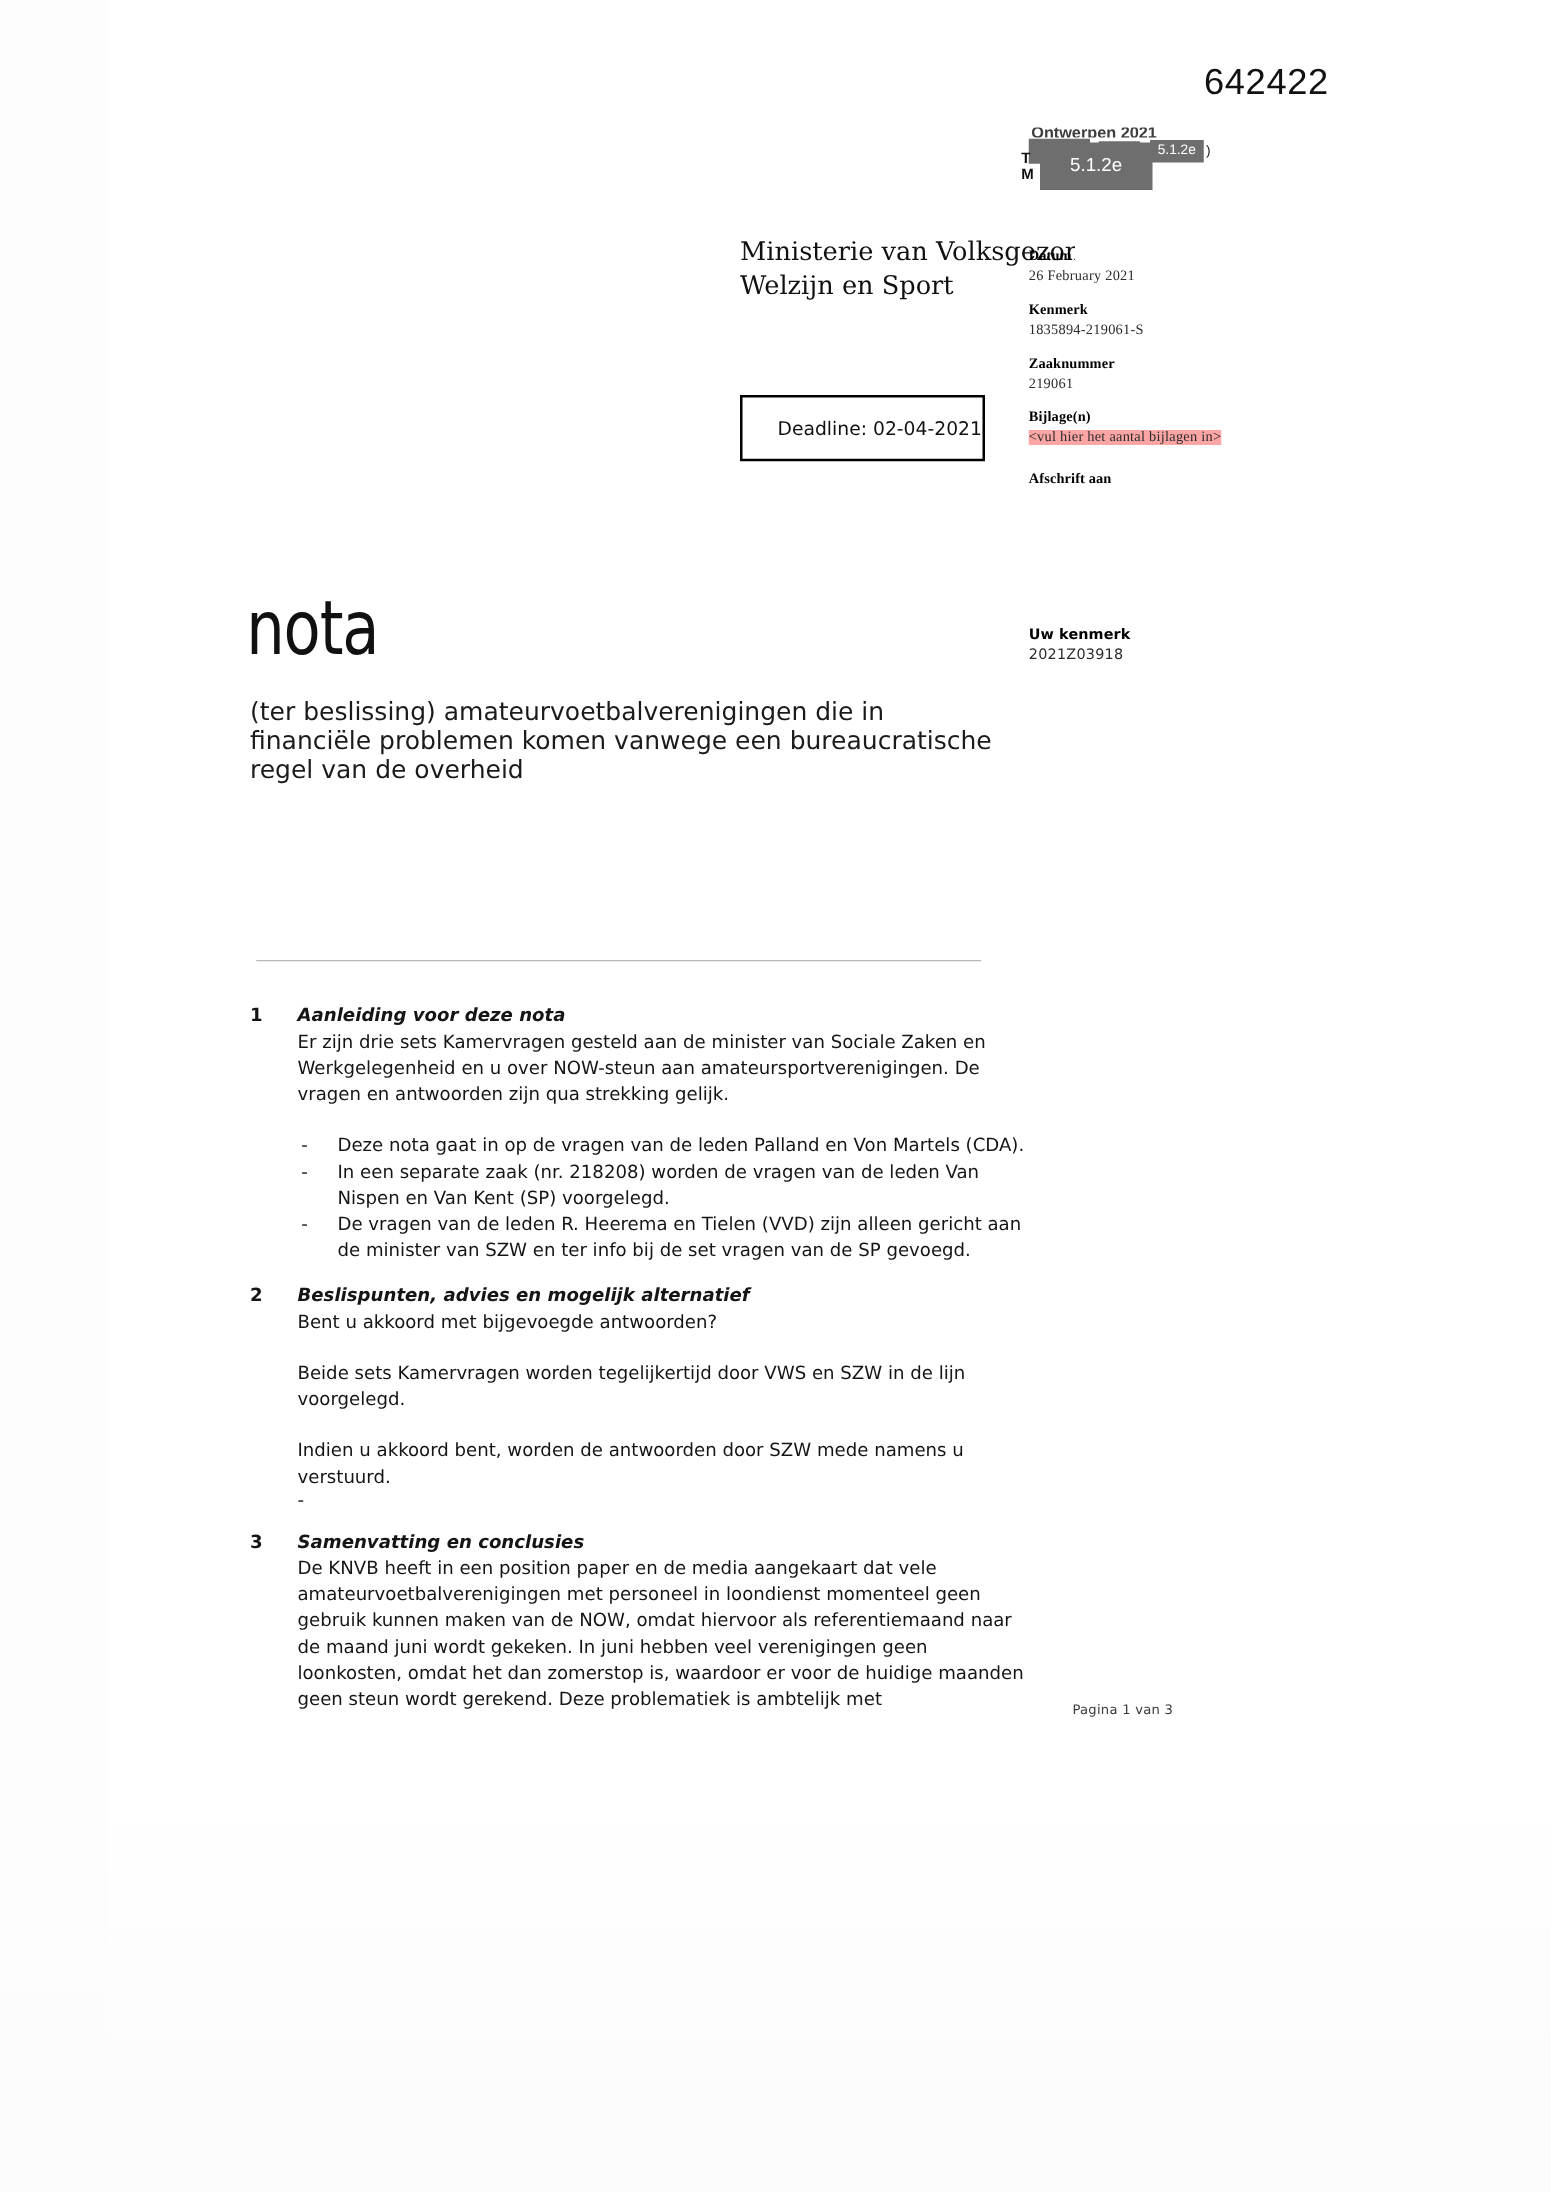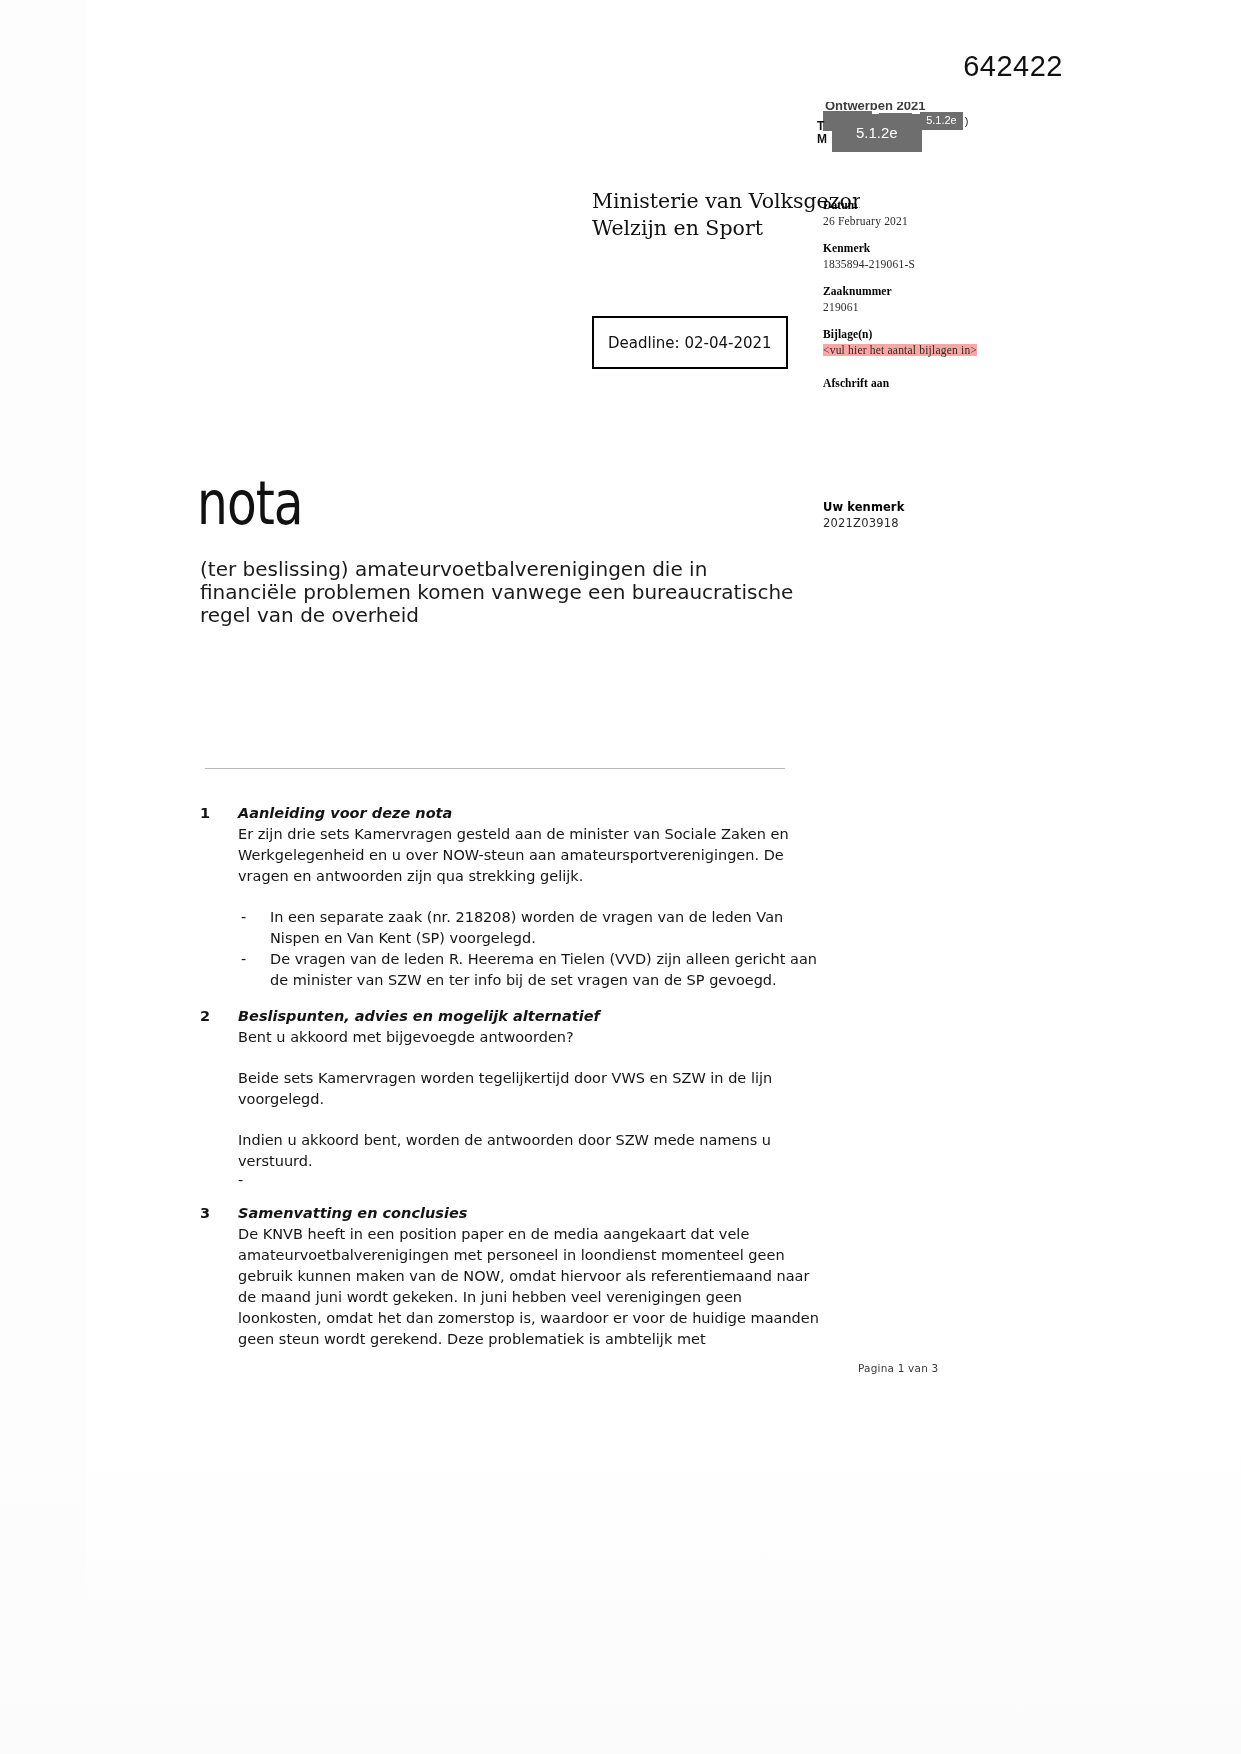--- a/index.html
+++ b/index.html
@@ -164,21 +164,21 @@
   .deadline-box {
     position: absolute;
     left: 592px;
     top: 316px;
     width: 196px;
     height: 53px;
     border: 2px solid #000;
     background: #fff;
     display: flex;
     align-items: center;
-    padding-left: 14px;
+    padding-left: 28px;
   }
   .deadline-text {
     font-family: "DejaVu Sans", sans-serif;
     font-size: 15px;
     color: #111;
   }
 
   
   .nota-title {
     position: absolute;
@@ -362,20 +362,21 @@
   <div class="body">
 
     <div class="section">
       <div class="sec-head">
         <span class="sec-num">1</span>
         <span class="sec-title">Aanleiding voor deze nota</span>
       </div>
       <div class="sec-body">
         <p class="para">Er zijn drie sets Kamervragen gesteld aan de minister van Sociale Zaken en Werkgelegenheid en u over NOW-steun aan amateursportverenigingen. De vragen en antwoorden zijn qua strekking gelijk.</p>
         <ul class="dashlist">
+          <li>Deze nota gaat in op de vragen van de leden Palland en Von Martels (CDA).</li>
           <li>In een separate zaak (nr. 218208) worden de vragen van de leden Van Nispen en Van Kent (SP) voorgelegd.</li>
           <li>De vragen van de leden R. Heerema en Tielen (VVD) zijn alleen gericht aan de minister van SZW en ter info bij de set vragen van de SP gevoegd.</li>
         </ul>
       </div>
     </div>
 
     <div class="section">
       <div class="sec-head">
         <span class="sec-num">2</span>
         <span class="sec-title">Beslispunten, advies en mogelijk alternatief</span>

